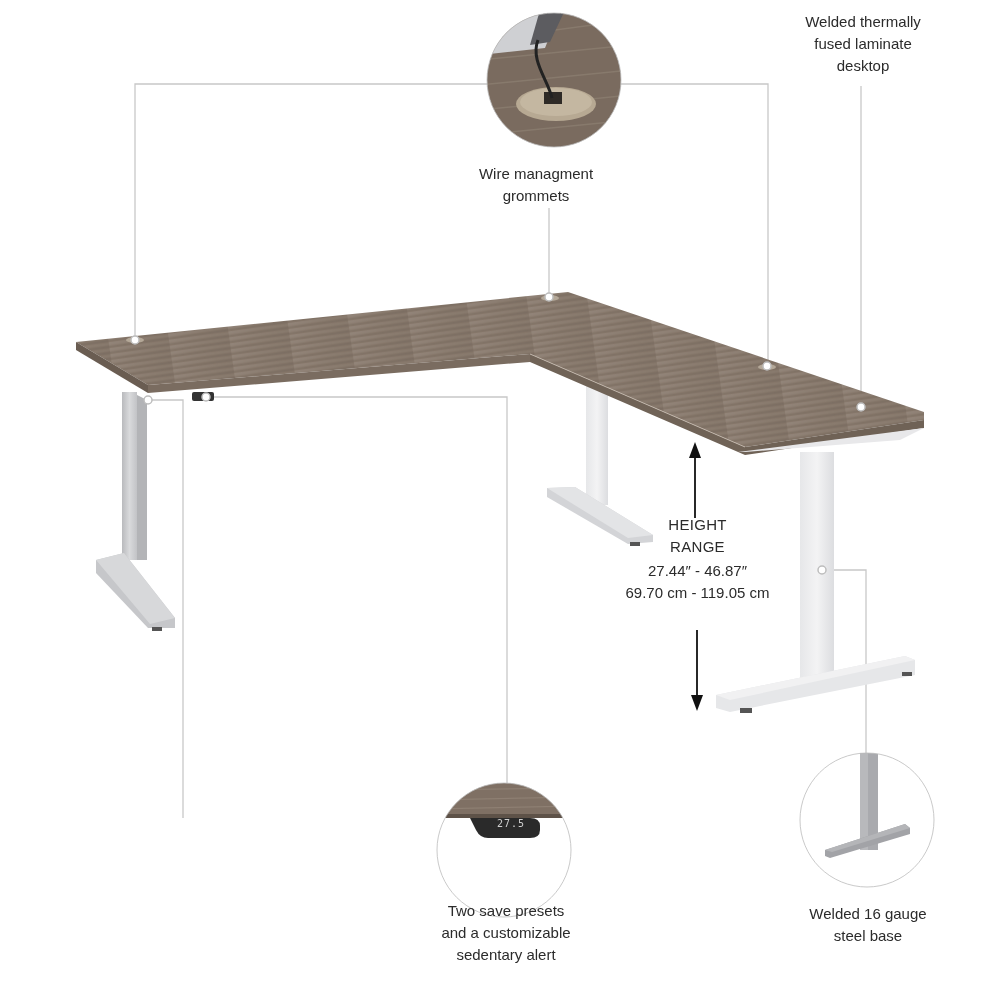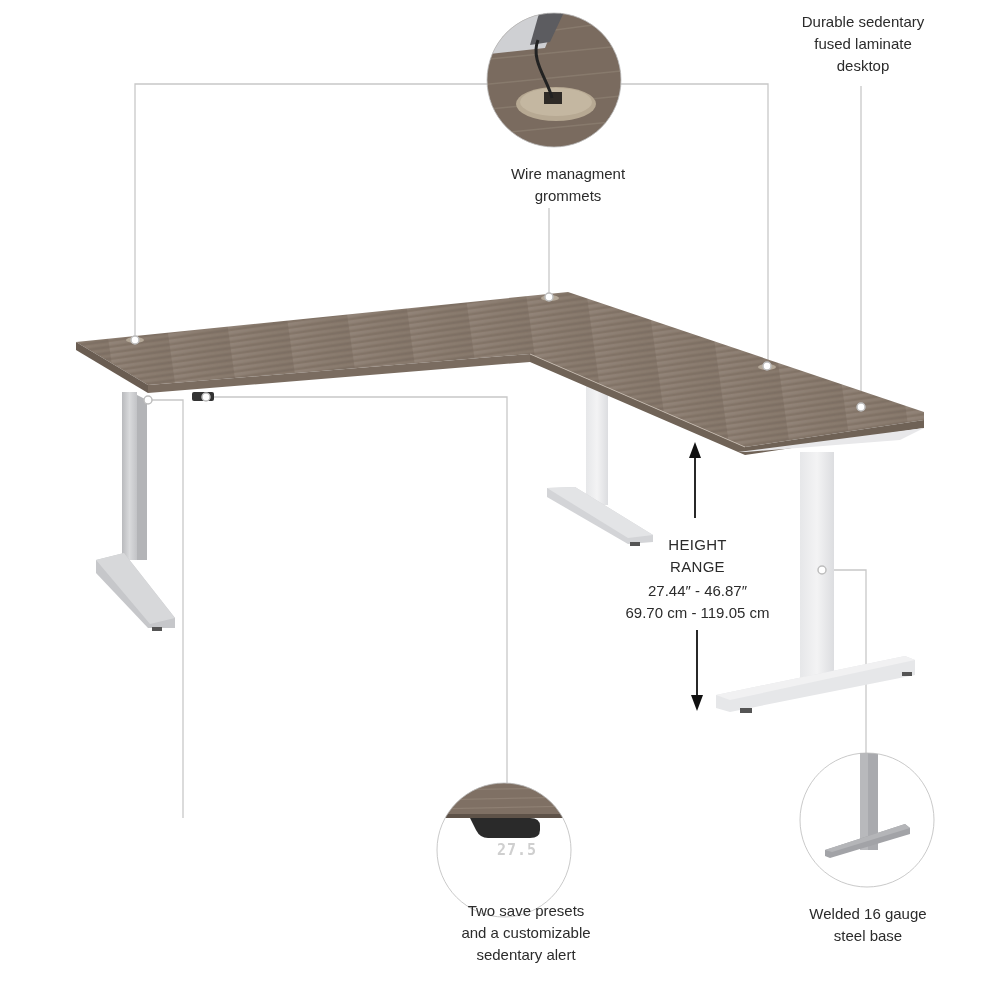--- a/index.html
+++ b/index.html
@@ -148,42 +148,42 @@
 
     <g clip-path="url(#c3)">
       <rect x="860" y="750" width="18" height="100" fill="#a9aaae"></rect>
       <rect x="860" y="750" width="8" height="100" fill="#b8b9bc"></rect>
       <polygon points="825,850 905,824 910,828 910,834 830,858 825,856" fill="#a2a3a7"></polygon>
       <polygon points="825,850 905,824 910,828 832,852" fill="#b4b5b8"></polygon>
     </g>
     <circle cx="867" cy="820" r="67" fill="none" stroke="#bbbbbb" stroke-width="0.8"></circle>
   </svg>
 
-  <div style="position:absolute;left:497px;top:841px;font-family:'DejaVu Sans Mono',monospace;font-size:15px;color:#cfcfcf;letter-spacing:1px;font-weight:bold;">27.5</div>
+  <div style="position:absolute;left:497px;top:818px;font-family:'DejaVu Sans Mono',monospace;font-size:10px;color:#cfcfcf;letter-spacing:1px;">27.5</div>
 
-  <div class="label" style="left:488px;top:163px;width:160px;">
+  <div class="label" style="left:456px;top:163px;width:160px;">
     <span>Wire managment</span>
     <span>grommets</span>
   </div>
 
   <div class="label" style="left:783px;top:11px;width:160px;">
-    <span>Durable sedentary</span>
+    <span>Welded thermally</span>
     <span>fused laminate</span>
     <span>desktop</span>
   </div>
 
-  <div class="label" style="left:615px;top:534px;width:165px;">
+  <div class="label" style="left:615px;top:514px;width:165px;">
     <span class="height-title">HEIGHT</span>
     <span class="height-title">RANGE</span>
     <span style="margin-top:2px;">27.44″ - 46.87″</span>
     <span>69.70 cm - 119.05 cm</span>
   </div>
 
 
-  <div class="label" style="left:441px;top:900px;width:170px;">
+  <div class="label" style="left:421px;top:900px;width:170px;">
     <span>Two save presets</span>
     <span>and a customizable</span>
     <span>sedentary alert</span>
   </div>
 
   <div class="label" style="left:788px;top:903px;width:160px;text-align:center;">
     <span>Welded 16 gauge</span>
     <span>steel base</span>
   </div>
 </div>

